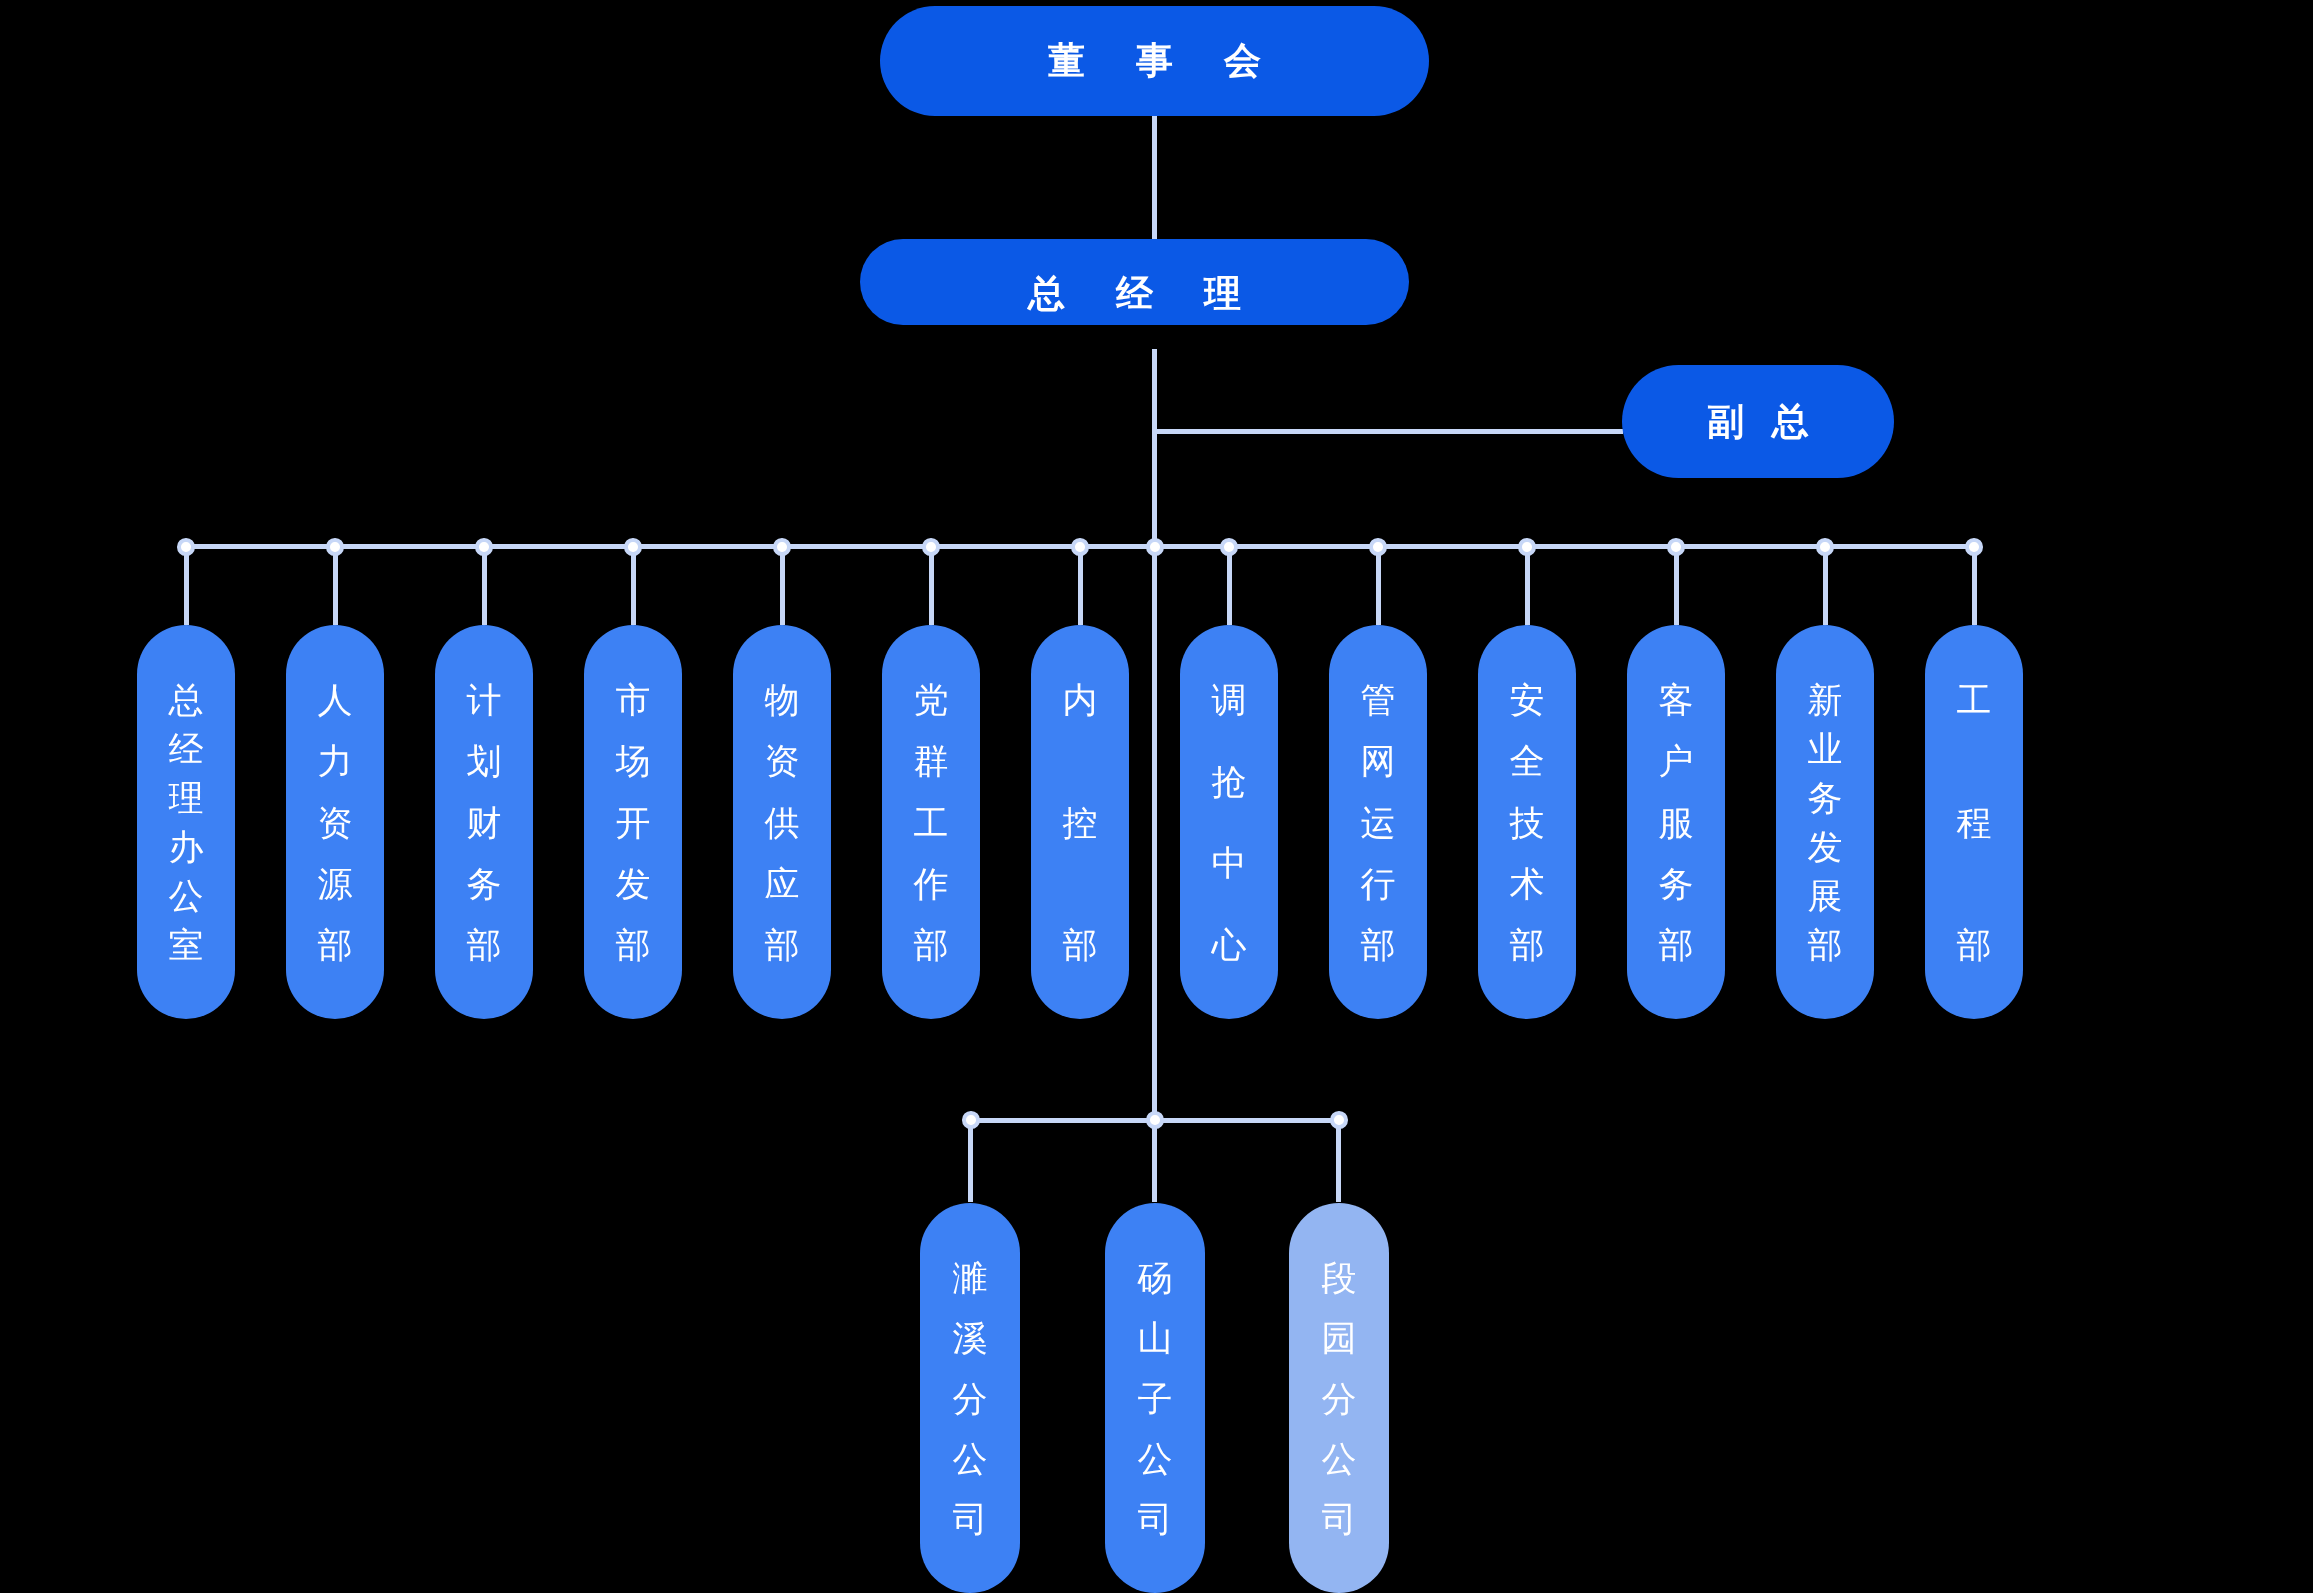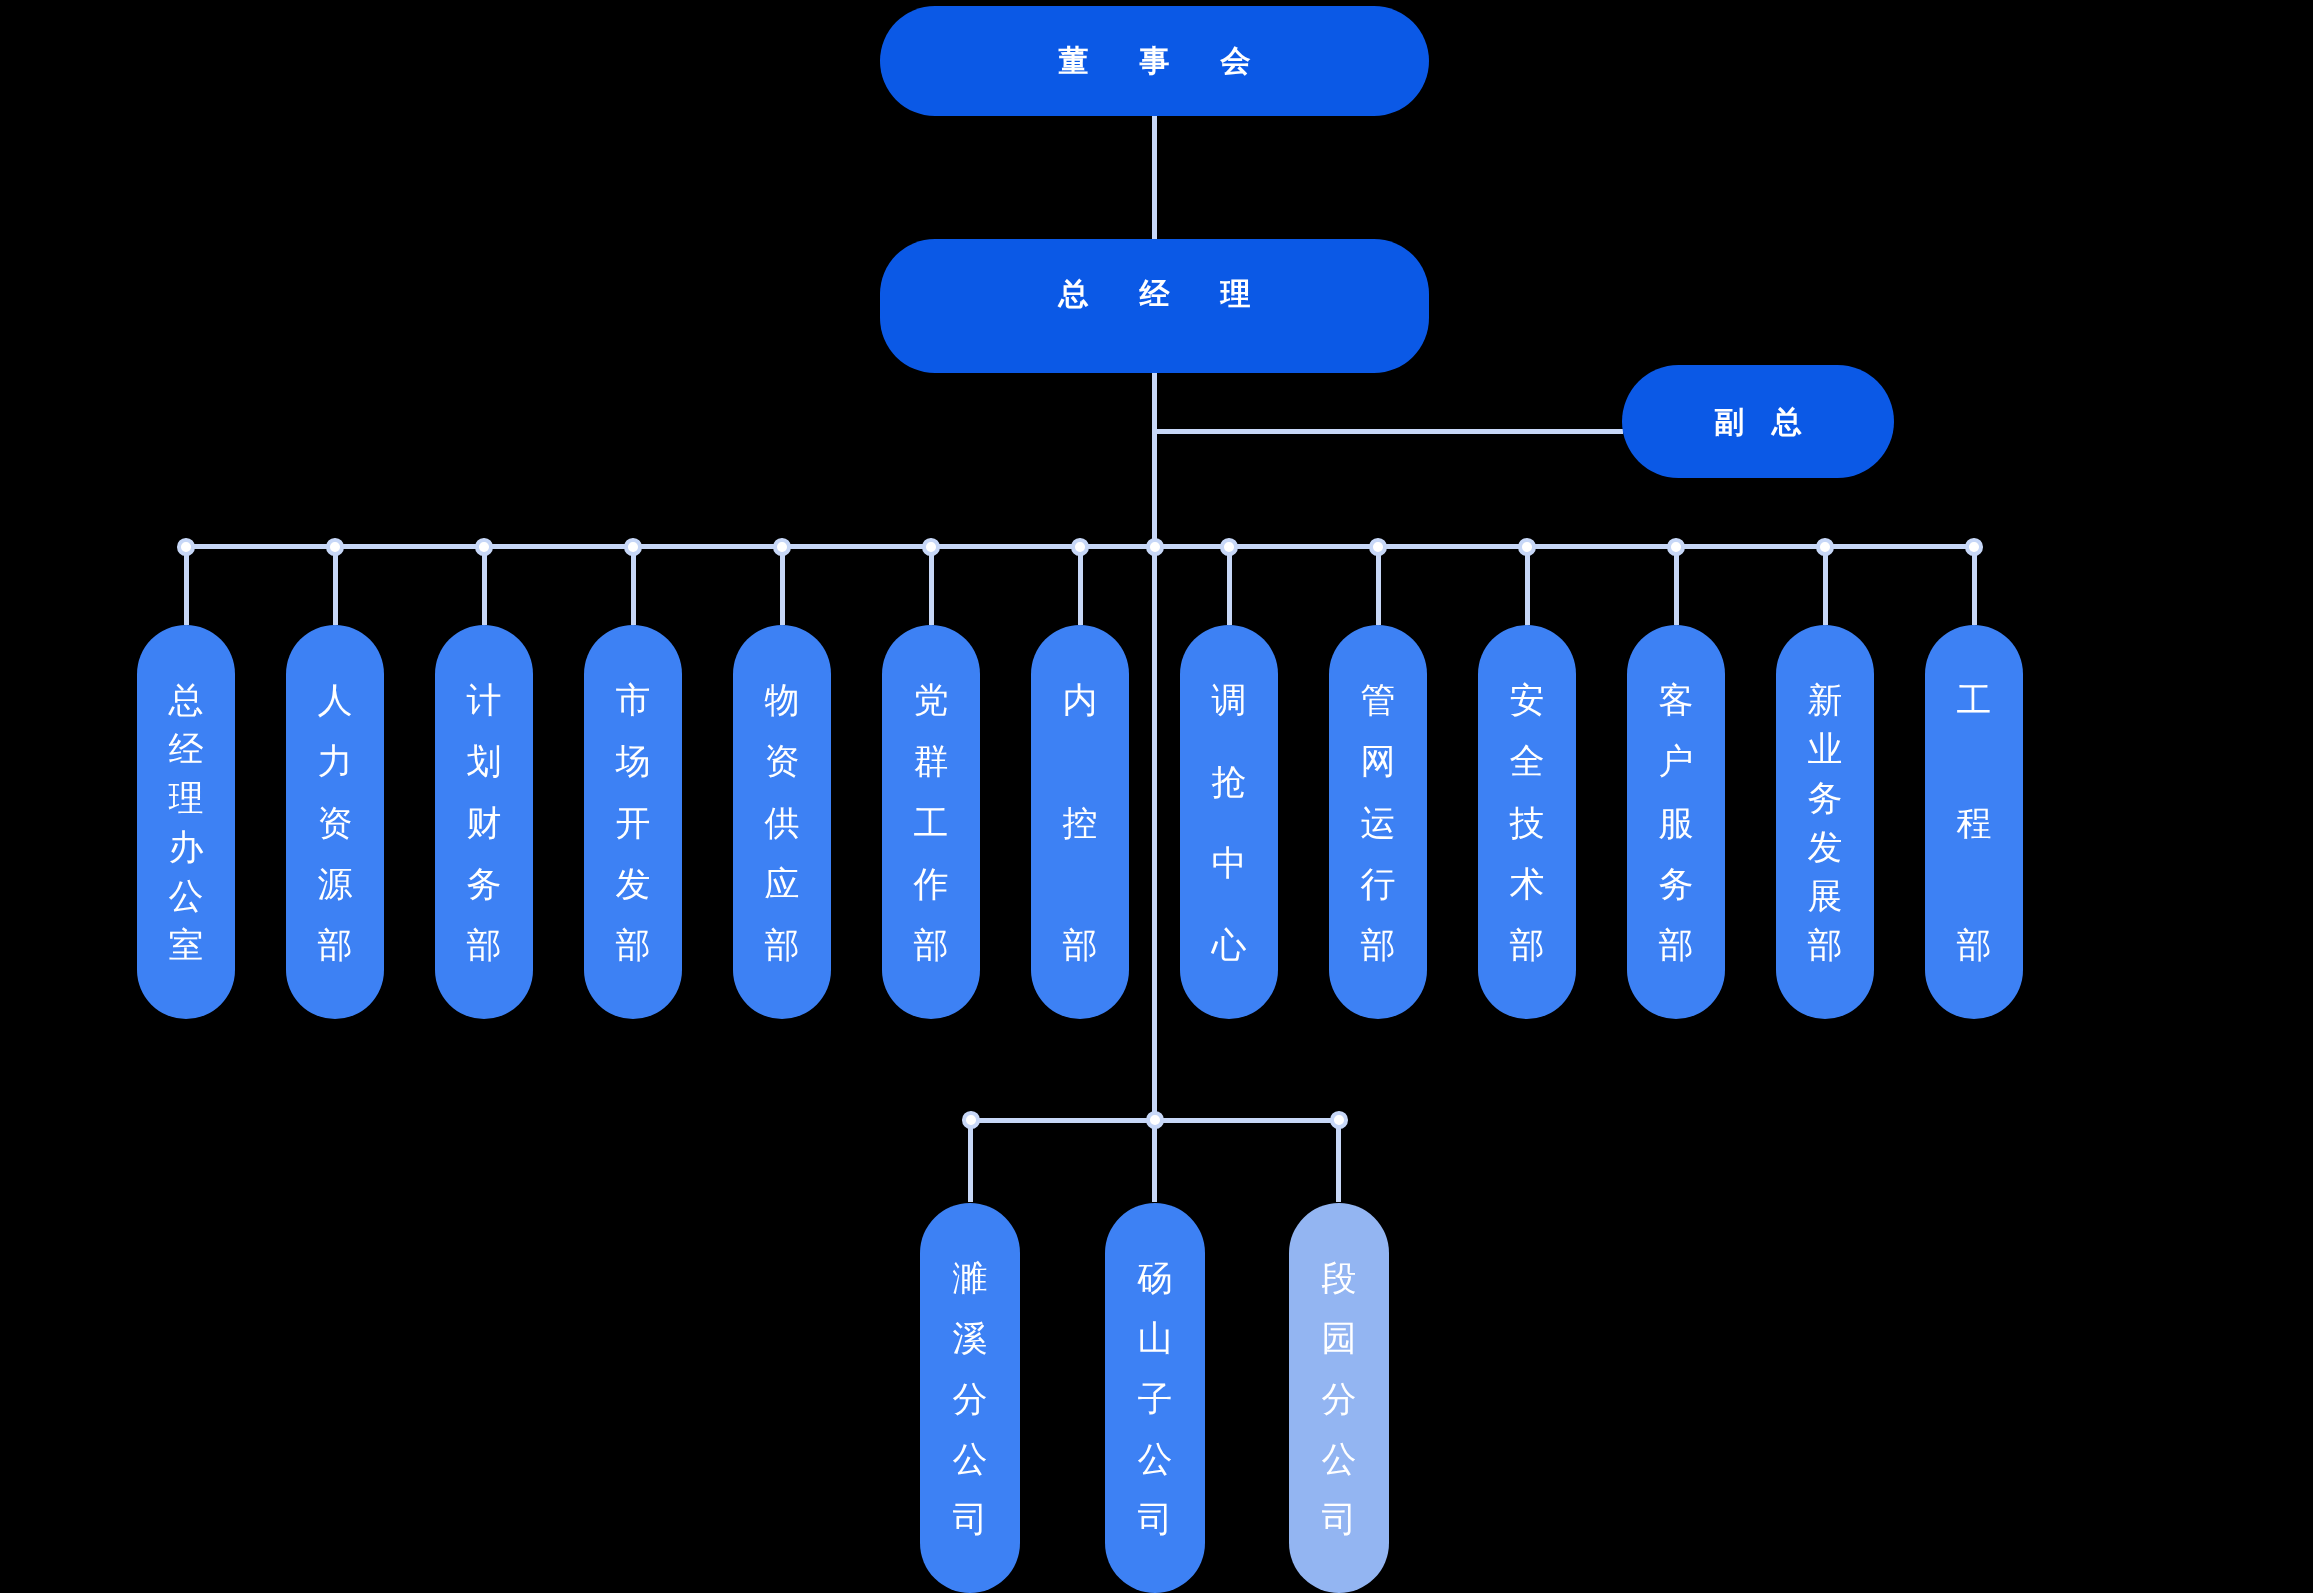--- a/index.html
+++ b/index.html
@@ -30,21 +30,21 @@
     background: #ffffff;
     border: 4.9px solid var(--line, #C7D7F7);
     z-index: 3;
   }
   .execbox {
     position: absolute;
     box-sizing: border-box;
     background: var(--exec, #0B59E6);
     color: var(--txt, #fff);
     font-weight: 700;
-    font-size: 30px;
+    font-size: 37px;
     text-align: center;
     white-space: nowrap;
     z-index: 4;
   }
   .execbox .lbl { display: block; }
   .execbox.wide .lbl  { letter-spacing: 51px; text-indent: 51px; line-height: 110px; }
   .execbox.small .lbl { letter-spacing: 27.4px; text-indent: 27.4px; line-height: 113px; }
   .pill {
     position: absolute;
     box-sizing: border-box;
@@ -68,21 +68,21 @@
   }
 </style>
 </head>
 <body style="background: rgb(0, 0, 0);">
 
 <div id="canvas" style="--exec: #0B59E6; --dept: #3D81F4; --light: #93B5F2; --line: #C7D7F7; --txt: #FFFFFF; --bg: #000000;">
   <div class="execbox wide" id="board-box" style="left:880px; top:5.9px; width:549px; height:110px; border-radius:55px;">
     <span class="lbl">董事会</span>
   </div>
 
-  <div class="execbox wide" id="gm-box" style="left:880px; top:239px; width:549px; height:134px; border-radius:55px;">
+  <div class="execbox wide" id="gm-box" style="left:860px; top:239px; width:549px; height:86px; border-radius:55px;">
     <span class="lbl">总经理</span>
   </div>
 
   <div class="execbox small" id="deputy-box" style="left:1622px; top:365px; width:272px; height:113px; border-radius:57px;">
     <span class="lbl">副总</span>
   </div>
 <div class="vline" style="left: 1152px; top: 116px; height: 123px;"></div>
     <div class="vline" style="left: 1152px; top: 349px; height: 774px;"></div>
     <div class="hline" style="left: 1155px; top: 429px; width: 468px;"></div>
     <div class="hline" style="left: 186px; top: 544px; width: 1788px;"></div>

